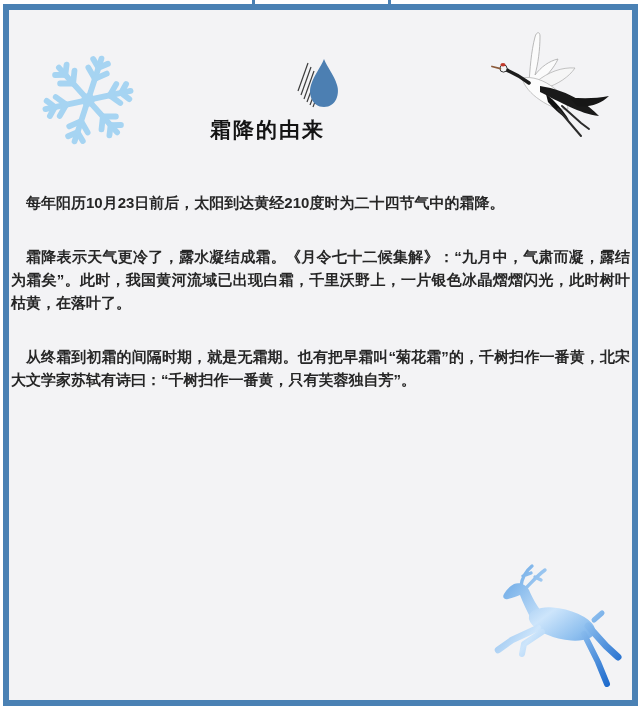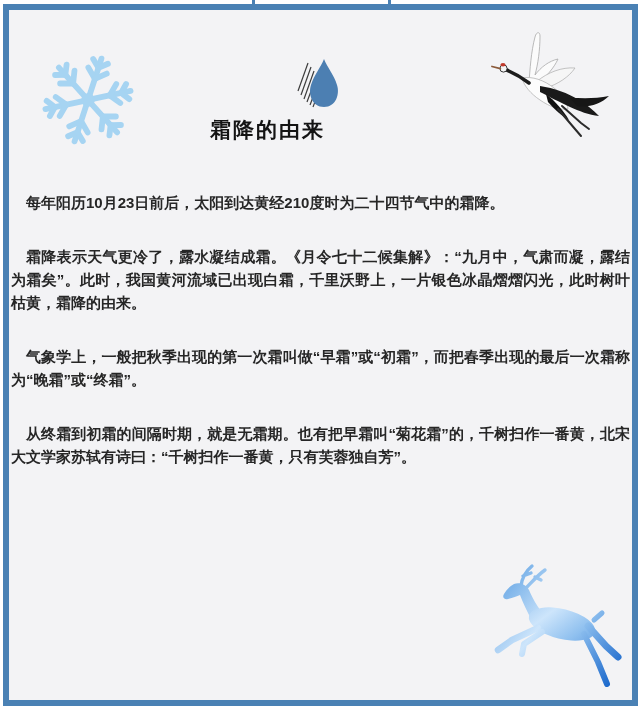--- a/index.html
+++ b/index.html
@@ -91,22 +91,21 @@
   <ellipse cx="21" cy="34.8" rx="2.6" ry="1.7" fill="#c0392b"></ellipse>
   <path d="M10,36.5 L18.4,38.6" stroke="#8a5a3a" stroke-width="1.8" stroke-linecap="round"></path>
   <path d="M80,76 L99,93 L107,99" fill="none" stroke="#2b2b2b" stroke-width="2" stroke-linecap="round"></path>
   <path d="M76,79 L93,99 L99,106" fill="none" stroke="#2b2b2b" stroke-width="2" stroke-linecap="round"></path>
 </svg>
 
 <h1 class="page-title">霜降的由来</h1>
 
 <div class="article">
   <p>每年阳历10月23日前后，太阳到达黄经210度时为二十四节气中的霜降。</p>
-  <p>霜降表示天气更冷了，露水凝结成霜。《月令七十二候集解》：“九月中，气肃而凝，露结为霜矣”。此时，我国黄河流域已出现白霜，千里沃野上，一片银色冰晶熠熠闪光，此时树叶枯黄，霜降的由来。</p>
-  <p>气象学上，一般把秋季出现的第一次霜叫做“早霜”或“初霜”，而把春季出现的最后一次霜称为“晚霜”或“终霜”。</p>
+  <p>霜降表示天气更冷了，露水凝结成霜。《月令七十二候集解》：“九月中，气肃而凝，露结为霜矣”。此时，我国黄河流域已出现白霜，千里沃野上，一片银色冰晶熠熠闪光，此时树叶枯黄，在落叶了。</p>
   <p>从终霜到初霜的间隔时期，就是无霜期。也有把早霜叫“菊花霜”的，千树扫作一番黄，北宋大文学家苏轼有诗曰：“千树扫作一番黄，只有芙蓉独自芳”。</p>
 </div>
 
 <svg class="icon-abs" style="left:488px;top:562px;width:136px;height:134px" viewBox="0 0 136 134">
   <defs>
     <linearGradient id="dg" gradientUnits="userSpaceOnUse" x1="20" y1="30" x2="132" y2="120">
       <stop offset="0" stop-color="#7fb5ea"></stop>
       <stop offset="0.32" stop-color="#cde5fb"></stop>
       <stop offset="0.55" stop-color="#8fc0ef"></stop>
       <stop offset="1" stop-color="#1060c8"></stop>

